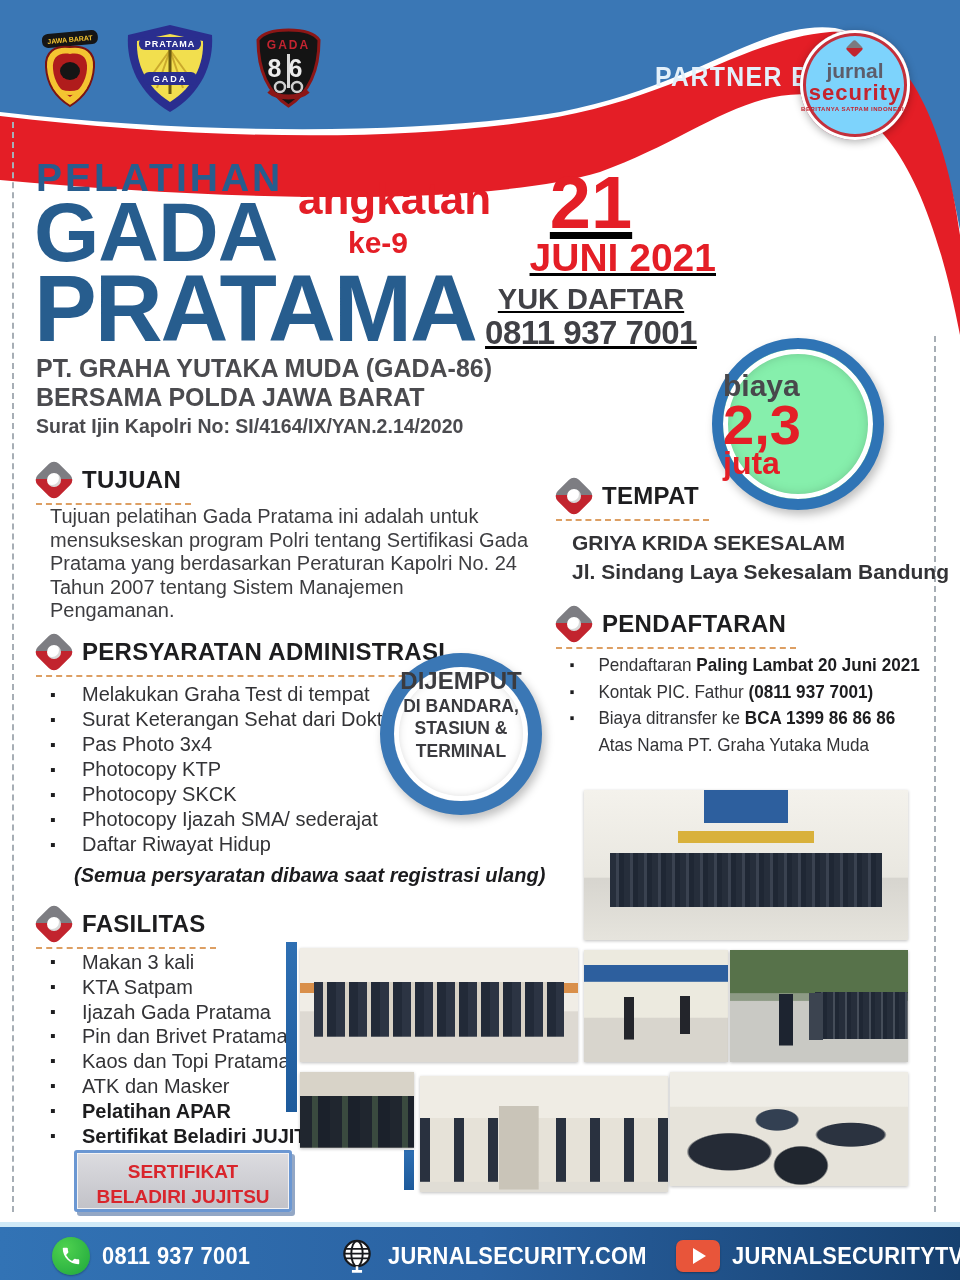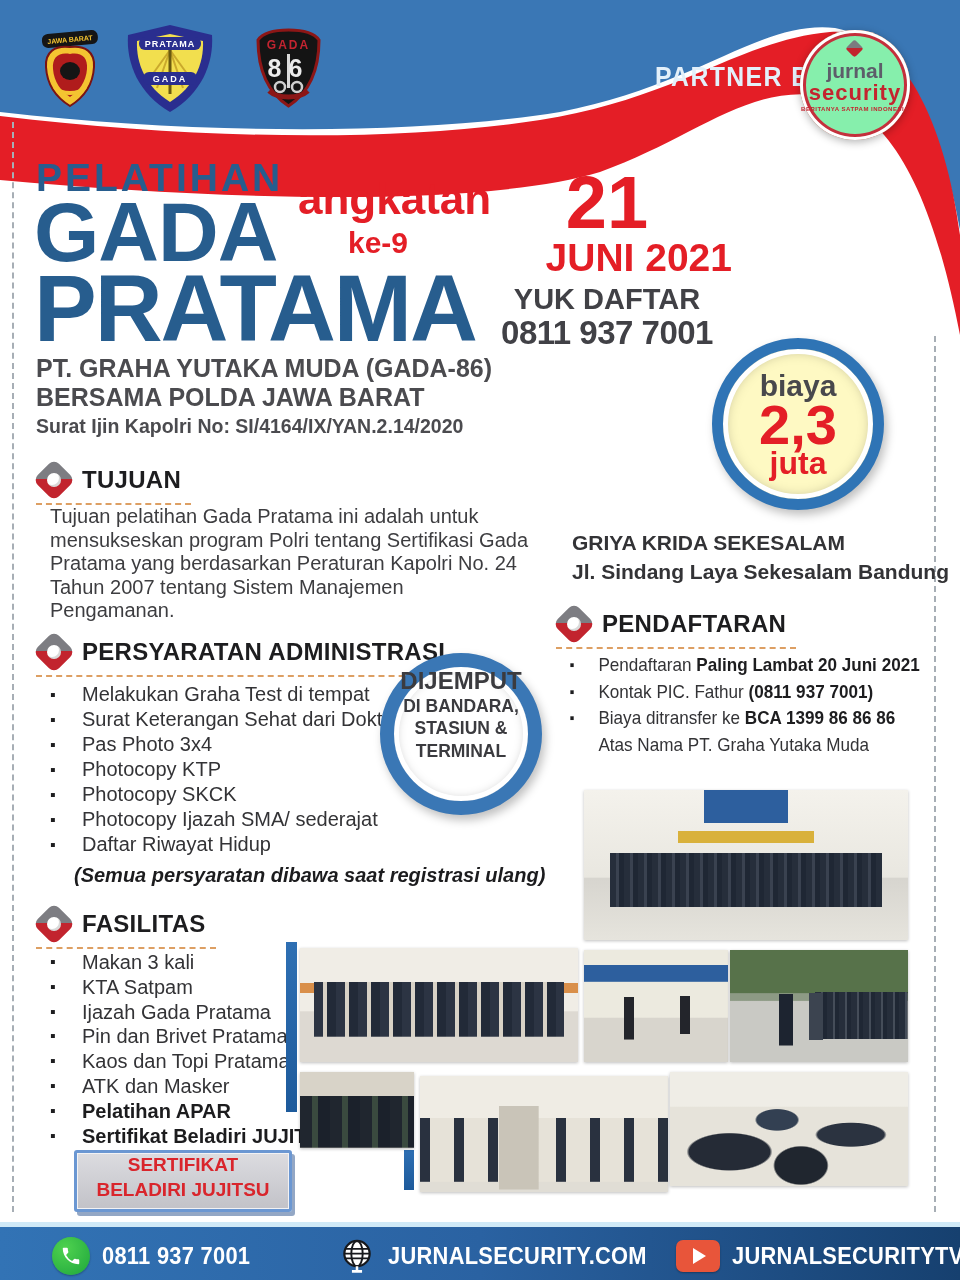--- a/index.html
+++ b/index.html
@@ -8,51 +8,51 @@
   .abs{position:absolute;}
   .nw{white-space:nowrap;}
 
   
   #header-art{position:absolute;left:0;top:0;z-index:0;}
 
   .badge{position:absolute;z-index:3;}
   #partner-label{left:655px;top:62px;font-size:27px;font-weight:700;color:#e3f0fa;
                  letter-spacing:1.5px;z-index:3;transform:scaleX(.92);transform-origin:left;}
 
-  #js-logo{left:800px;top:30px;width:110px;height:110px;border-radius:50%;background:#86efac;
+  #js-logo{left:800px;top:30px;width:110px;height:110px;border-radius:50%;background:#7dd3fc;
            z-index:4;box-shadow:inset 0 0 0 3px #fff, inset 0 0 0 6px #c4303c, 0 2px 8px rgba(0,0,0,.3);
            text-align:center;}
   #js-logo .dmnd{position:absolute;left:50%;top:12px;width:13px;height:13px;margin-left:-7px;
            transform:rotate(45deg);background:linear-gradient(135deg,#7b7b80 0 47%,#c2242e 47% 100%);border-radius:3px;}
   #js-logo .w1{margin-top:30px;font-size:21px;font-weight:700;color:#5d5d6a;line-height:1;}
   #js-logo .w2{font-size:22px;font-weight:800;color:#c4242e;letter-spacing:1px;line-height:1.05;}
   #js-logo .tg{font-size:6px;font-weight:700;color:#c4242e;letter-spacing:.5px;margin-top:2px;}
 
   
   .tblue{color:#275d8e;font-weight:800;line-height:1;z-index:2;}
   #title1{left:36px;top:158px;font-size:39px;letter-spacing:3px;}
   #title2{left:34px;top:190px;font-size:84px;letter-spacing:-1px;}
   #title3{left:34px;top:262px;font-size:94px;letter-spacing:-2px;}
   .tred{color:#e41e26;font-weight:800;line-height:1;z-index:2;}
   #batch-word{left:298px;top:177px;font-size:44px;}
   #batch-num{left:348px;top:228px;font-size:30px;}
 
-  #date-block{left:482px;top:168px;width:250px;text-align:center;z-index:2;}
+  #date-block{left:466px;top:168px;width:250px;text-align:center;z-index:2;text-decoration:underline;}
   #date-day{font-size:74px;font-weight:800;color:#e41e26;line-height:.95;}
   #date-my{font-size:39px;font-weight:800;color:#e41e26;line-height:1.05;text-align:right;}
   #date-cta{font-size:29px;font-weight:800;color:#414146;margin-top:6px;line-height:1;}
   #date-phone{font-size:33px;font-weight:800;color:#414146;line-height:1.15;letter-spacing:-.5px;}
 
   #org{left:36px;top:354px;color:#4b4b4f;font-weight:700;z-index:2;}
   #org .l1,#org .l2{font-size:25px;line-height:29px;}
   #org .l3{font-size:19.5px;line-height:28px;}
 
   
-  #price{left:712px;top:338px;width:150px;height:150px;border-radius:50%;background:#fef9c3;
-         border:11px solid #2f74b5;z-index:2;text-align:center;
+  #price{left:712px;top:338px;width:150px;height:150px;border-radius:50%;background:#86efac;
+         border:11px solid #2f74b5;z-index:2;text-align:left;
          box-shadow:inset 0 0 0 5px #fff, inset 0 0 14px rgba(0,0,0,.35), 3px 5px 10px rgba(0,0,0,.25);}
   #price .lb{font-size:30px;font-weight:800;color:#48484c;margin-top:22px;line-height:1;}
   #price .am{font-size:56px;font-weight:800;color:#e41e26;line-height:.85;}
   #price .un{font-size:32px;font-weight:800;color:#e41e26;line-height:.9;}
 
   
   #pickup{left:380px;top:653px;width:134px;height:134px;border-radius:50%;background:#fff;
           border:14px solid #3a77b5;z-index:2;text-align:center;color:#3b3b3f;
           box-shadow:inset 0 0 0 5px #fff, inset 0 0 12px rgba(0,0,0,.35), 3px 5px 10px rgba(0,0,0,.25);}
   #pickup .p1{font-size:24px;font-weight:800;line-height:1.15;}
@@ -92,21 +92,21 @@
   #fasil-head{left:36px;top:906px;}
   #fasil-list{left:46px;top:950px;font-size:20px;}
   #fasil-list li{line-height:24.8px;}
   #fasil-list li.bld{font-weight:800;color:#1c1c1e;}
 
   
   #cert-btn{left:74px;top:1150px;width:212px;height:56px;text-align:center;z-index:2;
             background:linear-gradient(180deg,#dcdce0,#c2c2c8);border:3px solid #6b97d2;border-radius:3px;
             box-shadow:3px 4px 0 rgba(40,80,140,.5), inset 0 0 0 1px #f2f2f4;}
   #cert-btn .c{font-size:19px;font-weight:800;color:#d9252c;line-height:1.3;}
-  #cert-btn .c:first-child{}
+  #cert-btn .c:first-child{margin-top:7px;}
 
   
   .frame{position:absolute;border-left:2px dashed #a7aeb5;width:0;z-index:1;}
   #frame-l{left:12px;top:122px;height:1090px;}
   #frame-r{left:934px;top:336px;height:876px;}
 
   
   .photo{position:absolute;z-index:2;background-color:#eceae2;background-repeat:no-repeat;
          box-shadow:0 1px 3px rgba(0,0,0,.25);}
   #ph-group{left:584px;top:790px;width:324px;height:150px;
@@ -278,20 +278,26 @@
   </ul>
   <div class="abs nw" id="persy-note">(Semua persyaratan dibawa saat registrasi ulang)</div>
 
   <div class="abs" id="pickup">
     <div class="p1">DIJEMPUT</div>
     <div class="p2">DI BANDARA,</div>
     <div class="p2">STASIUN &amp;</div>
     <div class="p2">TERMINAL</div>
   </div>
 
+  <div class="sec-head" id="tempat-head">
+    <span class="sec-icon">
+        <span class="d"></span>
+      </span>
+    <h2>TEMPAT</h2>
+  </div>
   <div class="abs" id="tempat-body">
     <div class="tl">GRIYA KRIDA SEKESALAM</div>
     <div class="tl">Jl. Sindang Laya Sekesalam Bandung</div>
   </div>
 
   <div class="sec-head" id="pend-head">
     <span class="sec-icon">
         <span class="d"></span>
       </span>
     <h2>PENDAFTARAN</h2>

